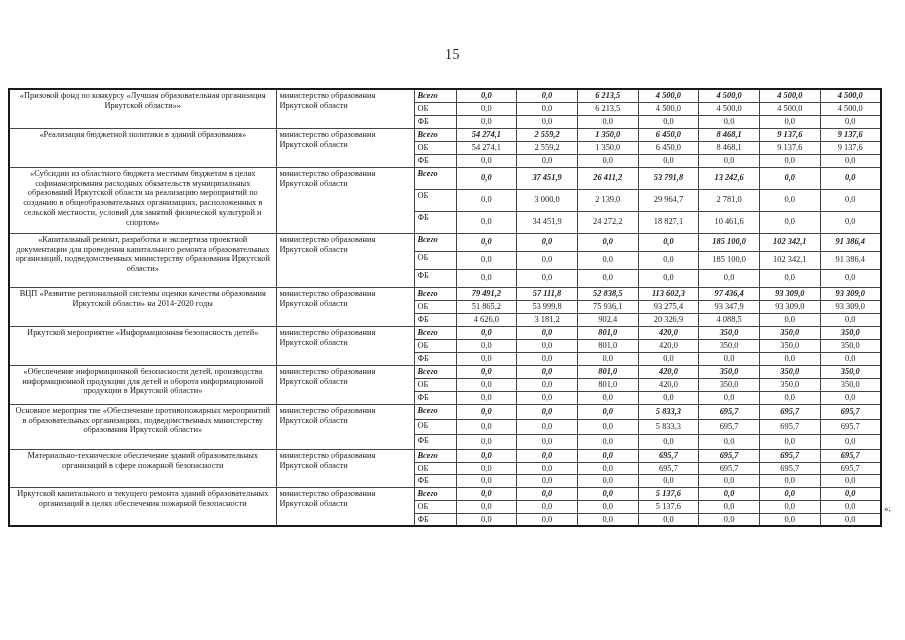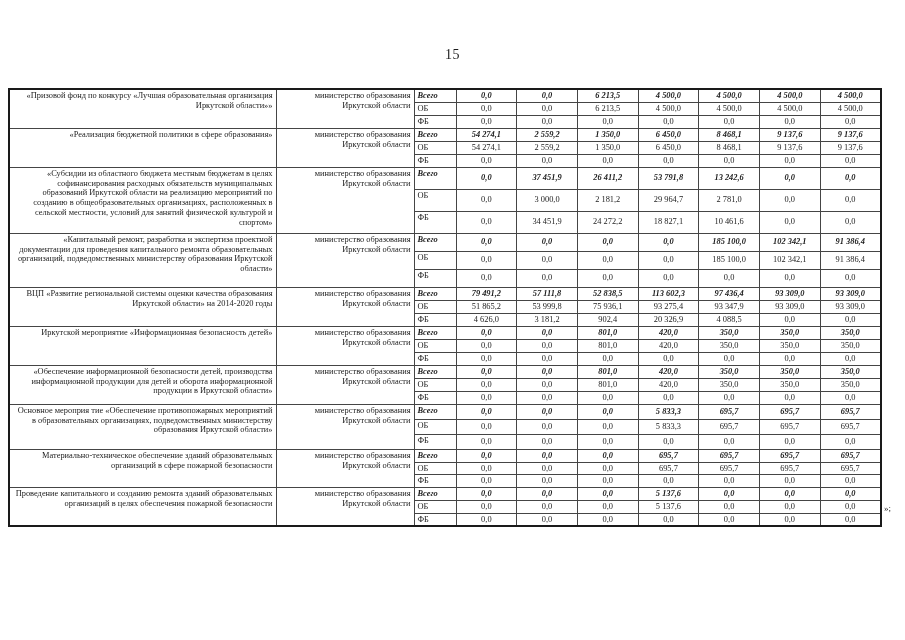--- a/index.html
+++ b/index.html
@@ -32,22 +32,22 @@
     border: 2px solid #1a1a1a;
   }
   table.budget-table td {
     border: 1px solid #454545;
     font-size: 8.4px;
     line-height: 1.16;
     padding: 1px 3px;
     overflow: hidden;
   }
   tbody.group { border-top: 1.7px solid #1a1a1a; }
-  td.name-cell { vertical-align: top; text-align: right; margin-left: 35px; }
-  td.ministry-cell { vertical-align: top; text-align: right; }
+  td.name-cell { vertical-align: top; text-align: center; margin-left: 35px; }
+  td.ministry-cell { vertical-align: top; text-align: left; }
   td.type-cell { vertical-align: top; text-align: left; padding-left: 2px; margin-top: 40px; }
   td.num-cell { text-align: center; vertical-align: middle; white-space: nowrap; }
   tr.vsego td.type-cell, tr.vsego td.num-cell { font-weight: bold; font-style: italic; }
   tbody.group tr { height: 13px; }
   tbody.g3 tr { height: 22px; }
   tbody.g4 tr { height: 18px; }
   tbody.g8 tr { height: 15px; }
   tbody.g9 tr { height: 12px; }
   tbody.g10 tr { height: 12px; }
   .tail-text {
@@ -105,21 +105,21 @@
           <td class="num-cell">0,0</td>
           <td class="num-cell">0,0</td>
           <td class="num-cell">0,0</td>
           <td class="num-cell">0,0</td>
           <td class="num-cell">0,0</td>
           <td class="num-cell">0,0</td>
         </tr>
       </tbody>
       <tbody class="group g2">
         <tr class="vsego">
-          <td class="name-cell" rowspan="3">«Реализация бюджетной политики в сфере образования»</td>
+          <td class="name-cell" rowspan="3">«Реализация бюджетной политики в зданий образования»</td>
           <td class="ministry-cell" rowspan="3">министерство образования Иркутской области</td>
           <td class="type-cell">Всего</td>
           <td class="num-cell">54 274,1</td>
           <td class="num-cell">2 559,2</td>
           <td class="num-cell">1 350,0</td>
           <td class="num-cell">6 450,0</td>
           <td class="num-cell">8 468,1</td>
           <td class="num-cell">9 137,6</td>
           <td class="num-cell">9 137,6</td>
         </tr>
@@ -154,21 +154,21 @@
           <td class="num-cell">26 411,2</td>
           <td class="num-cell">53 791,8</td>
           <td class="num-cell">13 242,6</td>
           <td class="num-cell">0,0</td>
           <td class="num-cell">0,0</td>
         </tr>
         <tr class="sub">
           <td class="type-cell">ОБ</td>
           <td class="num-cell">0,0</td>
           <td class="num-cell">3 000,0</td>
-          <td class="num-cell">2 181,2</td>
+          <td class="num-cell">2 139,0</td>
           <td class="num-cell">29 964,7</td>
           <td class="num-cell">2 781,0</td>
           <td class="num-cell">0,0</td>
           <td class="num-cell">0,0</td>
         </tr>
         <tr class="sub">
           <td class="type-cell">ФБ</td>
           <td class="num-cell">0,0</td>
           <td class="num-cell">34 451,9</td>
           <td class="num-cell">24 272,2</td>
@@ -377,21 +377,21 @@
           <td class="num-cell">0,0</td>
           <td class="num-cell">0,0</td>
           <td class="num-cell">0,0</td>
           <td class="num-cell">0,0</td>
           <td class="num-cell">0,0</td>
           <td class="num-cell">0,0</td>
         </tr>
       </tbody>
       <tbody class="group g10">
         <tr class="vsego">
-          <td class="name-cell" rowspan="3">Проведение капитального и созданию ремонта зданий образовательных организаций в целях обеспечения пожарной безопасности</td>
+          <td class="name-cell" rowspan="3">Иркутской капитального и текущего ремонта зданий образовательных организаций в целях обеспечения пожарной безопасности</td>
           <td class="ministry-cell" rowspan="3">министерство образования Иркутской области</td>
           <td class="type-cell">Всего</td>
           <td class="num-cell">0,0</td>
           <td class="num-cell">0,0</td>
           <td class="num-cell">0,0</td>
           <td class="num-cell">5 137,6</td>
           <td class="num-cell">0,0</td>
           <td class="num-cell">0,0</td>
           <td class="num-cell">0,0</td>
         </tr>

